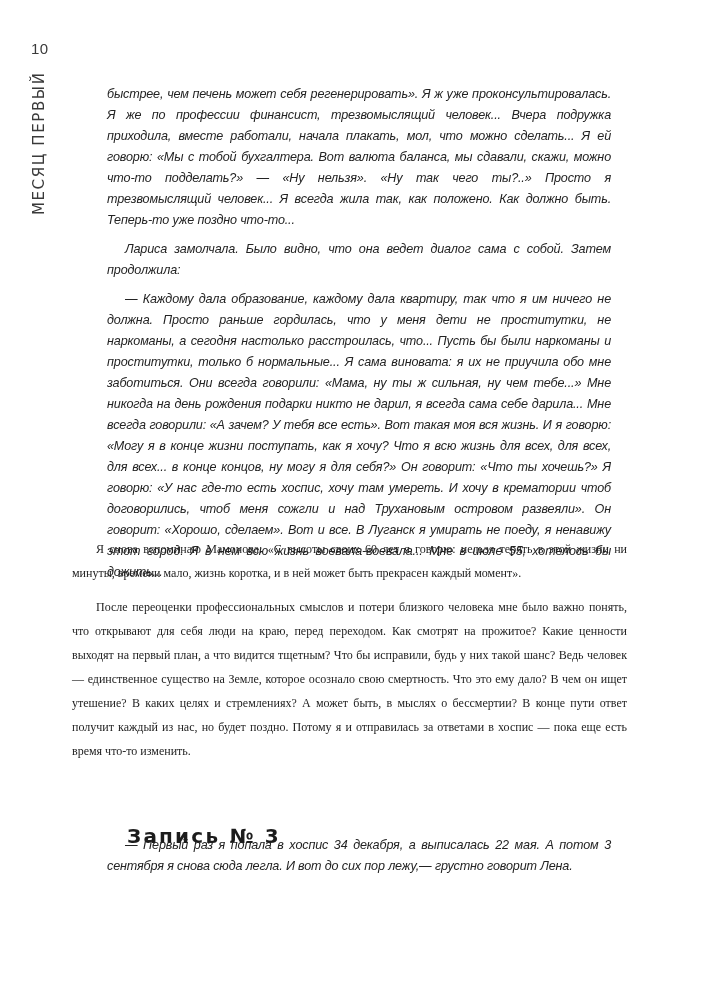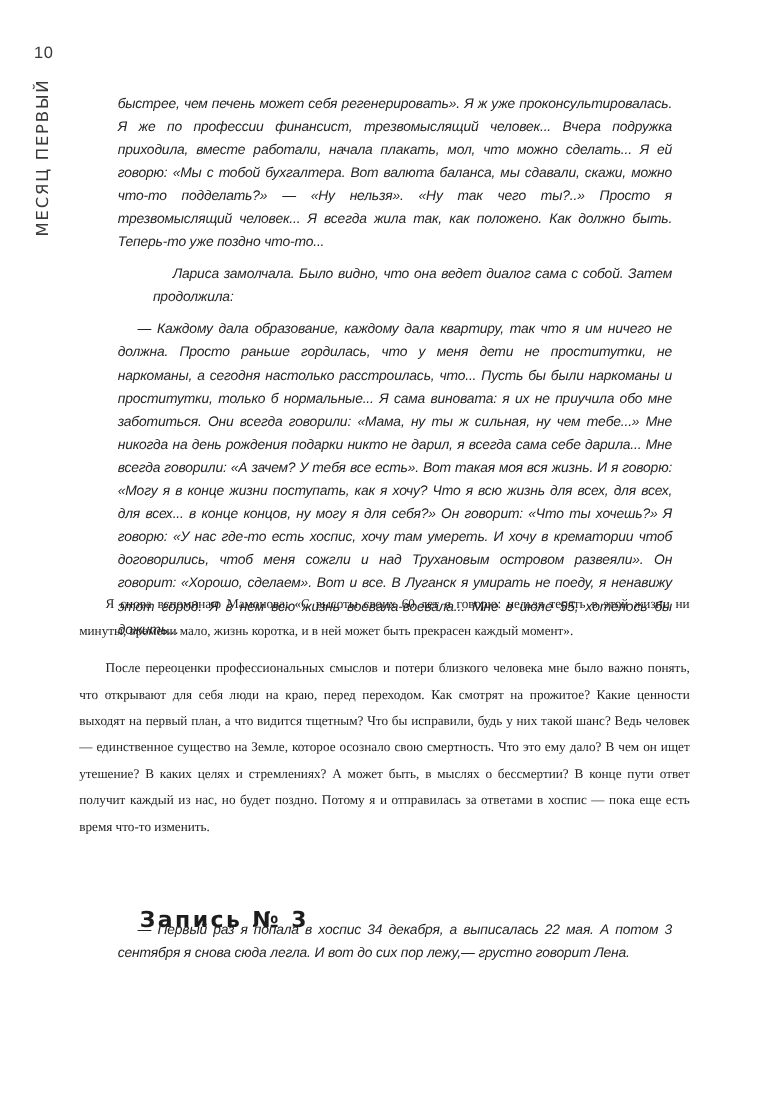--- a/index.html
+++ b/index.html
@@ -80,21 +80,21 @@
     }
   </style>
 </head>
 <body>
 
 <div class="page-number">10</div>
 <div class="running-header">МЕСЯЦ ПЕРВЫЙ</div>
 
 <div class="italic-block" style="top:84px;">
   <p>быстрее, чем печень может себя регенерировать». Я ж уже проконсультировалась. Я же по профессии финансист, трезвомыслящий человек... Вчера подружка приходила, вместе работали, начала плакать, мол, что можно сделать... Я ей говорю: «Мы с тобой бухгалтера. Вот валюта баланса, мы сдавали, скажи, можно что-то подделать?» — «Ну нельзя». «Ну так чего ты?..» Просто я трезвомыслящий человек... Я всегда жила так, как положено. Как должно быть. Теперь-то уже поздно что-то...</p>
-  <p class="indent" style="margin-top:8px;margin-left:32px;">Лариса замолчала. Было видно, что она ведет диалог сама с собой. Затем продолжила:</p>
+  <p class="indent" style="margin-top:8px;">Лариса замолчала. Было видно, что она ведет диалог сама с собой. Затем продолжила:</p>
   <p class="indent" style="margin-top:8px;">— Каждому дала образование, каждому дала квартиру, так что я им ничего не должна. Просто раньше гордилась, что у меня дети не проститутки, не наркоманы, а сегодня настолько расстроилась, что... Пусть бы были наркоманы и проститутки, только б нормальные... Я сама виновата: я их не приучила обо мне заботиться. Они всегда говорили: «Мама, ну ты ж сильная, ну чем тебе...» Мне никогда на день рождения подарки никто не дарил, я всегда сама себе дарила... Мне всегда говорили: «А зачем? У тебя все есть». Вот такая моя вся жизнь. И я говорю: «Могу я в конце жизни поступать, как я хочу? Что я всю жизнь для всех, для всех, для всех... в конце концов, ну могу я для себя?» Он говорит: «Что ты хочешь?» Я говорю: «У нас где-то есть хоспис, хочу там умереть. И хочу в крематории чтоб договорились, чтоб меня сожгли и над Трухановым островом развеяли». Он говорит: «Хорошо, сделаем». Вот и все. В Луганск я умирать не поеду, я ненавижу этот город. Я в нем всю жизнь воевала-воевала... Мне в июле 55, хотелось бы дожить...</p>
 </div>
 
 <div class="serif-block" style="top:537px;">
   <p>Я снова вспоминаю Мамонова: «С высоты своих 60 лет я говорю: нельзя терять в этой жизни ни минуты, времени мало, жизнь коротка, и в ней может быть прекрасен каждый момент».</p>
   <p style="margin-top:10px;">После переоценки профессиональных смыслов и потери близкого человека мне было важно понять, что открывают для себя люди на краю, перед переходом. Как смотрят на прожитое? Какие ценности выходят на первый план, а что видится тщетным? Что бы исправили, будь у них такой шанс? Ведь человек — единственное существо на Земле, которое осознало свою смертность. Что это ему дало? В чем он ищет утешение? В каких целях и стремлениях? А может быть, в мыслях о бессмертии? В конце пути ответ получит каждый из нас, но будет поздно. Потому я и отправилась за ответами в хоспис — пока еще есть время что-то изменить.</p>
 </div>
 
 <h2 class="section-heading">Запись № 3</h2>
 

